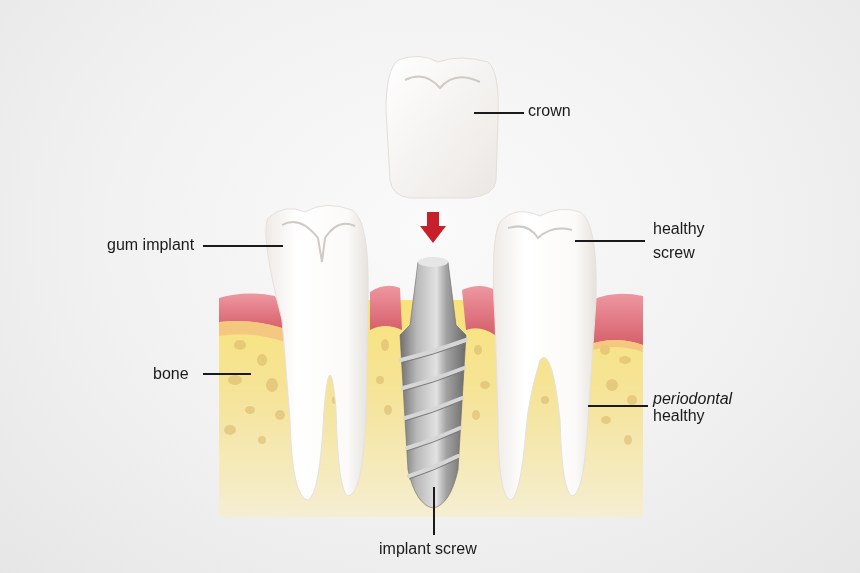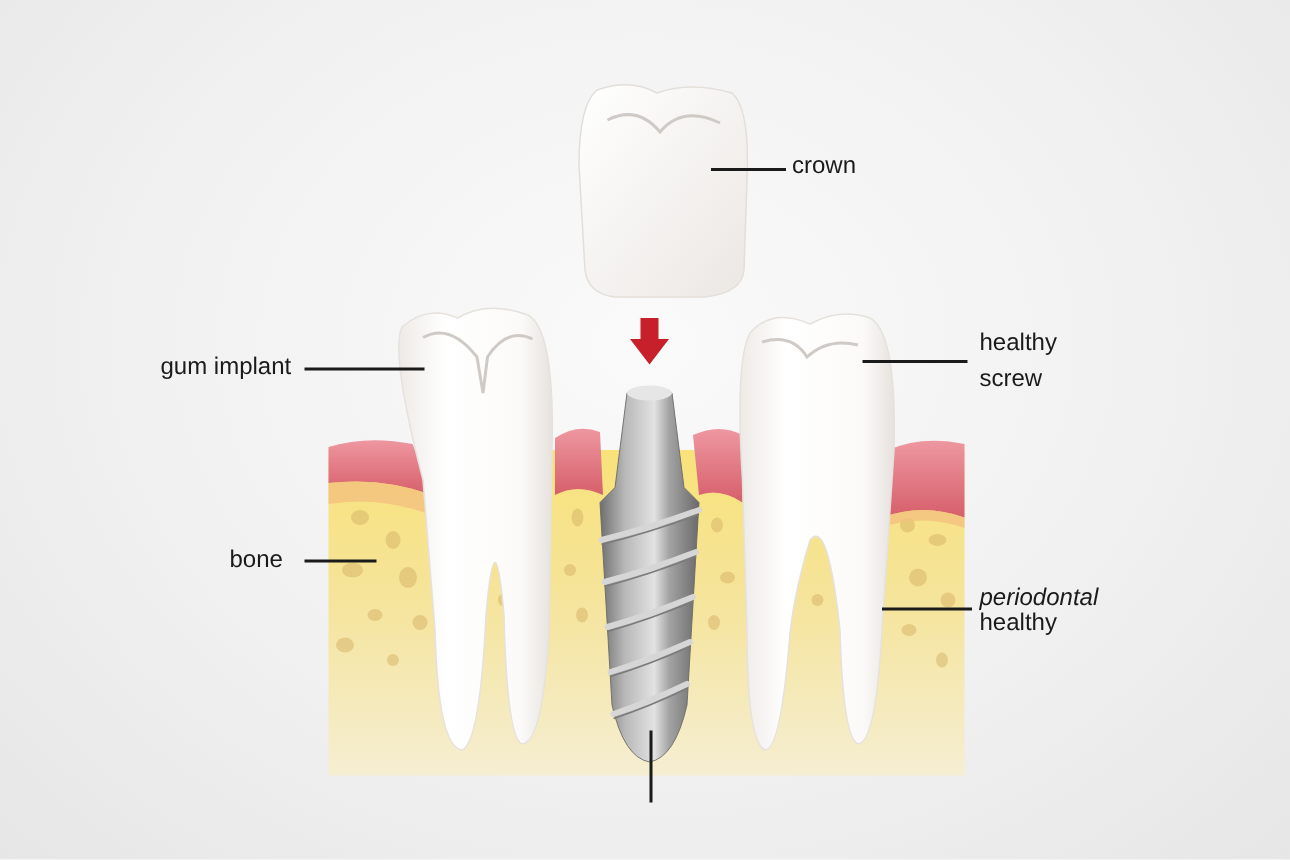--- a/index.html
+++ b/index.html
@@ -133,13 +133,14 @@
   <div class="leader" style="left:433px;top:487px;width:2px;height:48px;"></div>
 
   
   <div class="label" style="left:528px;top:100px;">crown</div>
   <div class="label" style="left:107px;top:234px;">gum implant</div>
   <div class="label" style="left:653px;top:218px;">healthy</div>
   <div class="label" style="left:653px;top:242px;">screw</div>
   <div class="label" style="left:153px;top:363px;">bone</div>
   <div class="label" style="left:653px;top:388px;font-style:italic;">periodontal</div>
   <div class="label" style="left:653px;top:405px;">healthy</div>
+  <div class="label" style="left:379px;top:538px;">implant screw</div>
 </div>
 
 </body></html>

